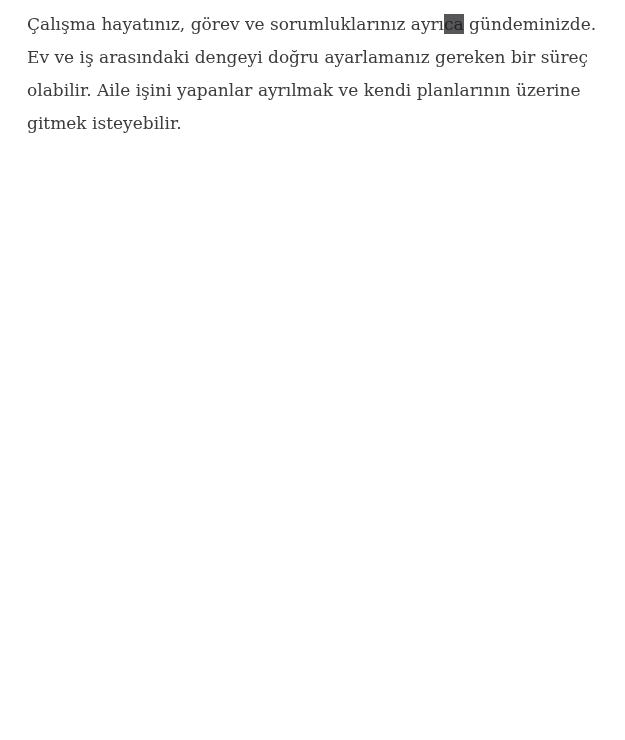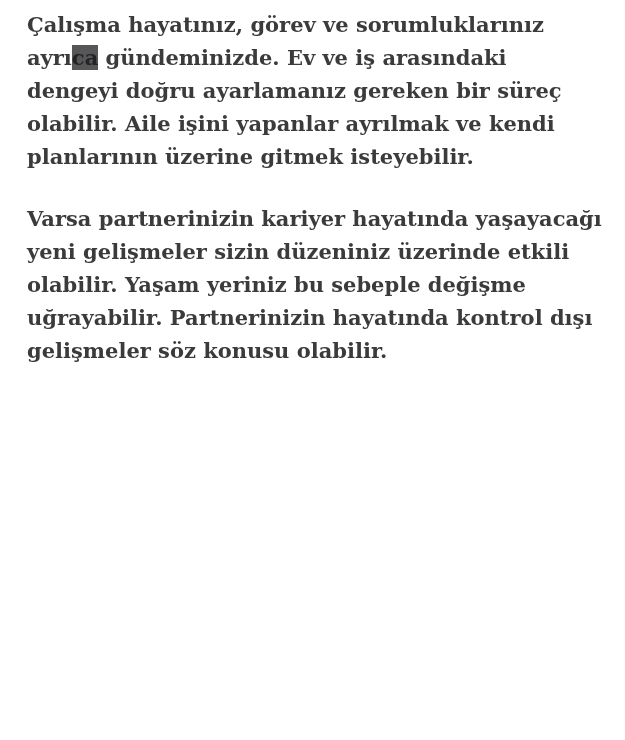--- a/index.html
+++ b/index.html
@@ -13,36 +13,34 @@
     width:625px;
     height:740px;
     background:var(--bg);
     overflow:hidden;
   }
   .article{
     box-sizing:border-box;
     width:625px;
     padding:8px 22px 0 27px;
     font-family:"DejaVu Serif","Liberation Serif",serif;
-    font-size:21px;
+    font-size:17px;
     line-height:33px;
     color:var(--text);
-    font-weight:bold;
     -webkit-font-smoothing:antialiased;
   }
   .article p{
     margin:0 0 29px 0;
     white-space:pre-wrap;
   }
   .hl{
     background:var(--hl-bg);
     color:var(--hl-text);
   }
 </style>
 </head>
 <body>
 
 <main class="article">
   <div>
       <p><span>Çalışma hayatınız, görev ve sorumluklarınız ayrı</span><span class="hl">ca</span><span> gündeminizde. Ev ve iş arasındaki dengeyi doğru ayarlamanız gereken bir süreç olabilir. Aile işini yapanlar ayrılmak ve kendi planlarının üzerine gitmek isteyebilir.</span></p>
-      <p><span>Varsa partnerinizin kariyer hayatında yaşayacağı yeni gelişmeler sizin düzeniniz üzerinde etkili olabilir. Yaşam yeriniz bu sebeple değişme uğrayabilir. Partnerinizin hayatında kontrol dışı gelişmeler söz konusu olabilir.</span></p>
     </div>
 </main>
 
 </body></html>

